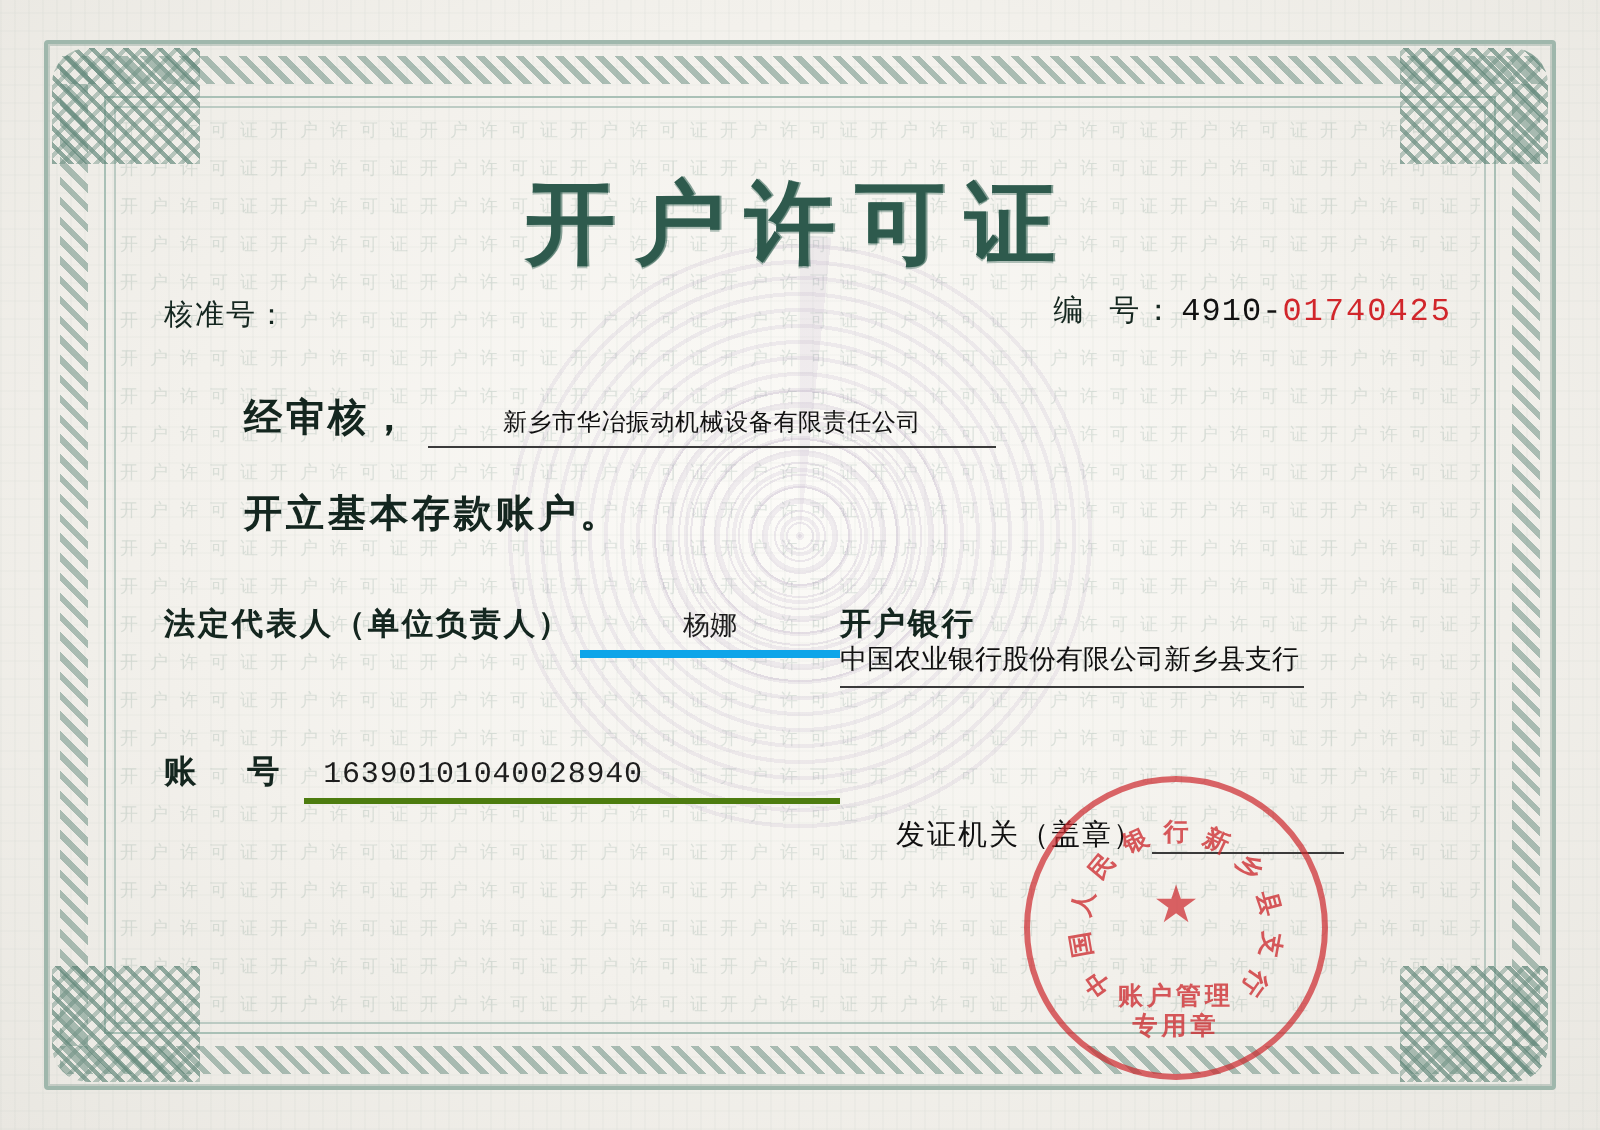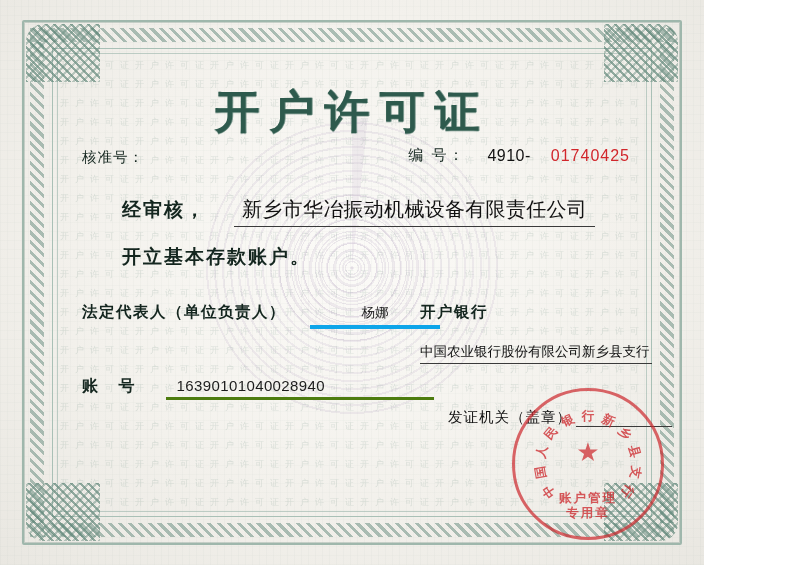--- a/index.html
+++ b/index.html
@@ -9,21 +9,21 @@
   }
   body {
     width: 800px;
     height: 565px;
     overflow: hidden;
     font-family: "Liberation Sans", sans-serif;
   }
 
   .page {
     position: relative;
-    width: 704px;
+    width: 800px;
     height: 565px;
     background: #f5f3ef;
     overflow: hidden;
   }
 
   
   .paper {
     position: absolute;
     inset: 0;
     background:
@@ -145,23 +145,22 @@
     color: #2e5a4d;
     text-shadow:
       1px 0 0 rgba(40,90,75,.55),
       0 1px 0 rgba(40,90,75,.35);
   }
 
   .row {
     position: absolute;
     display: flex;
     align-items: flex-end;
-    font-family: Liberation Sans, sans-serif;
+    font-family: Liberation Mono, monospace;
     color: #1d1d1d;
-    gap: 20px;
   }
 
   .label {
     font-size: 14.5px;
     letter-spacing: 1px;
     white-space: nowrap;
     color: #14261f;
   }
   .label.big {
     font-size: 17px;
@@ -194,21 +193,21 @@
     font-size: 16px;
   }
 
   
   .row-main1 { left: 62px; top: 140px; align-items: baseline; }
   .row-main1 .label.big { font-size: 19px; }
   .company {
     display: inline-block;
     min-width: 268px;
     text-align: center;
-    font-size: 20px;
+    font-size: 12px;
     letter-spacing: .3px;
     border-bottom: 1px solid #3a3a3a;
     padding: 0 8px 3px 8px;
     margin: 0 8px;
     color: #111;
   }
   
   .row-main2 { left: 62px; top: 188px; }
   .row-main2 .label.big { font-size: 19px; }
 

